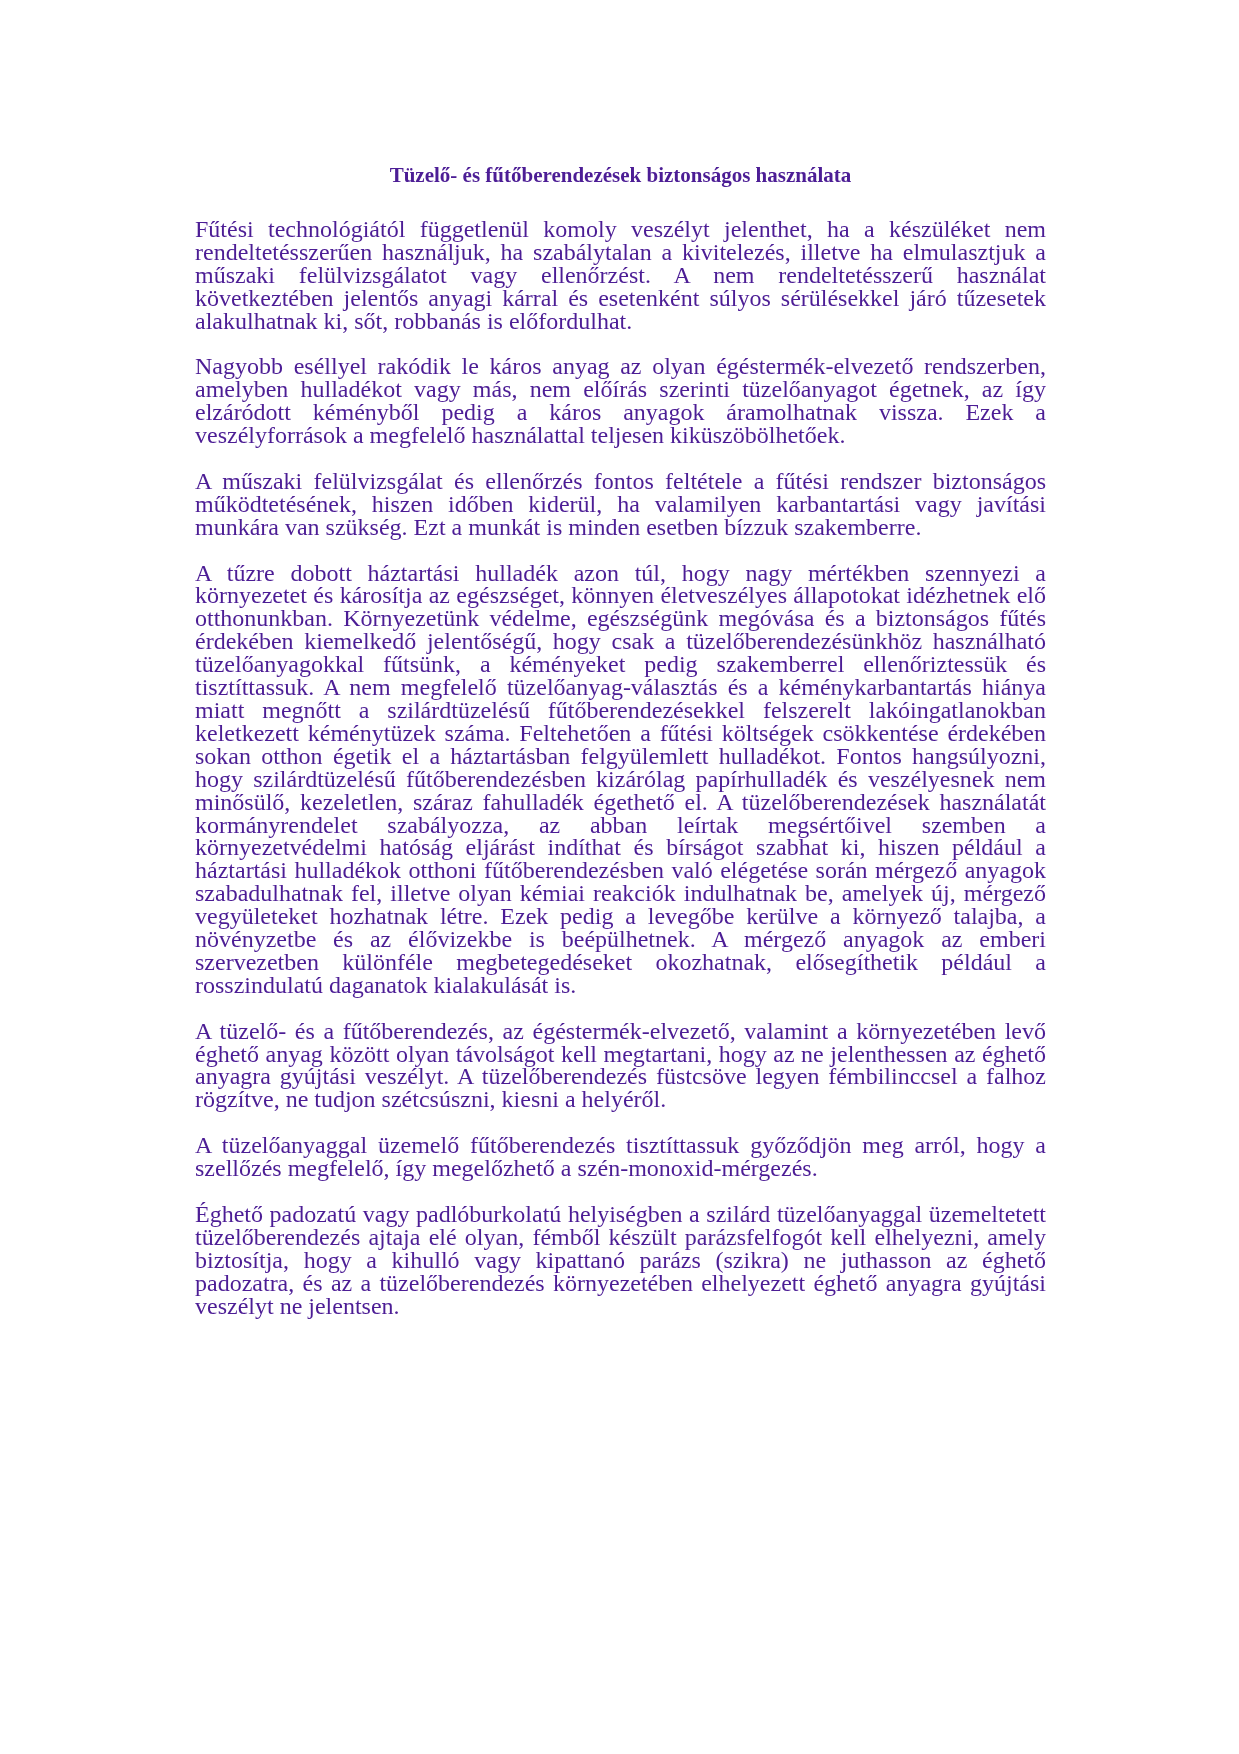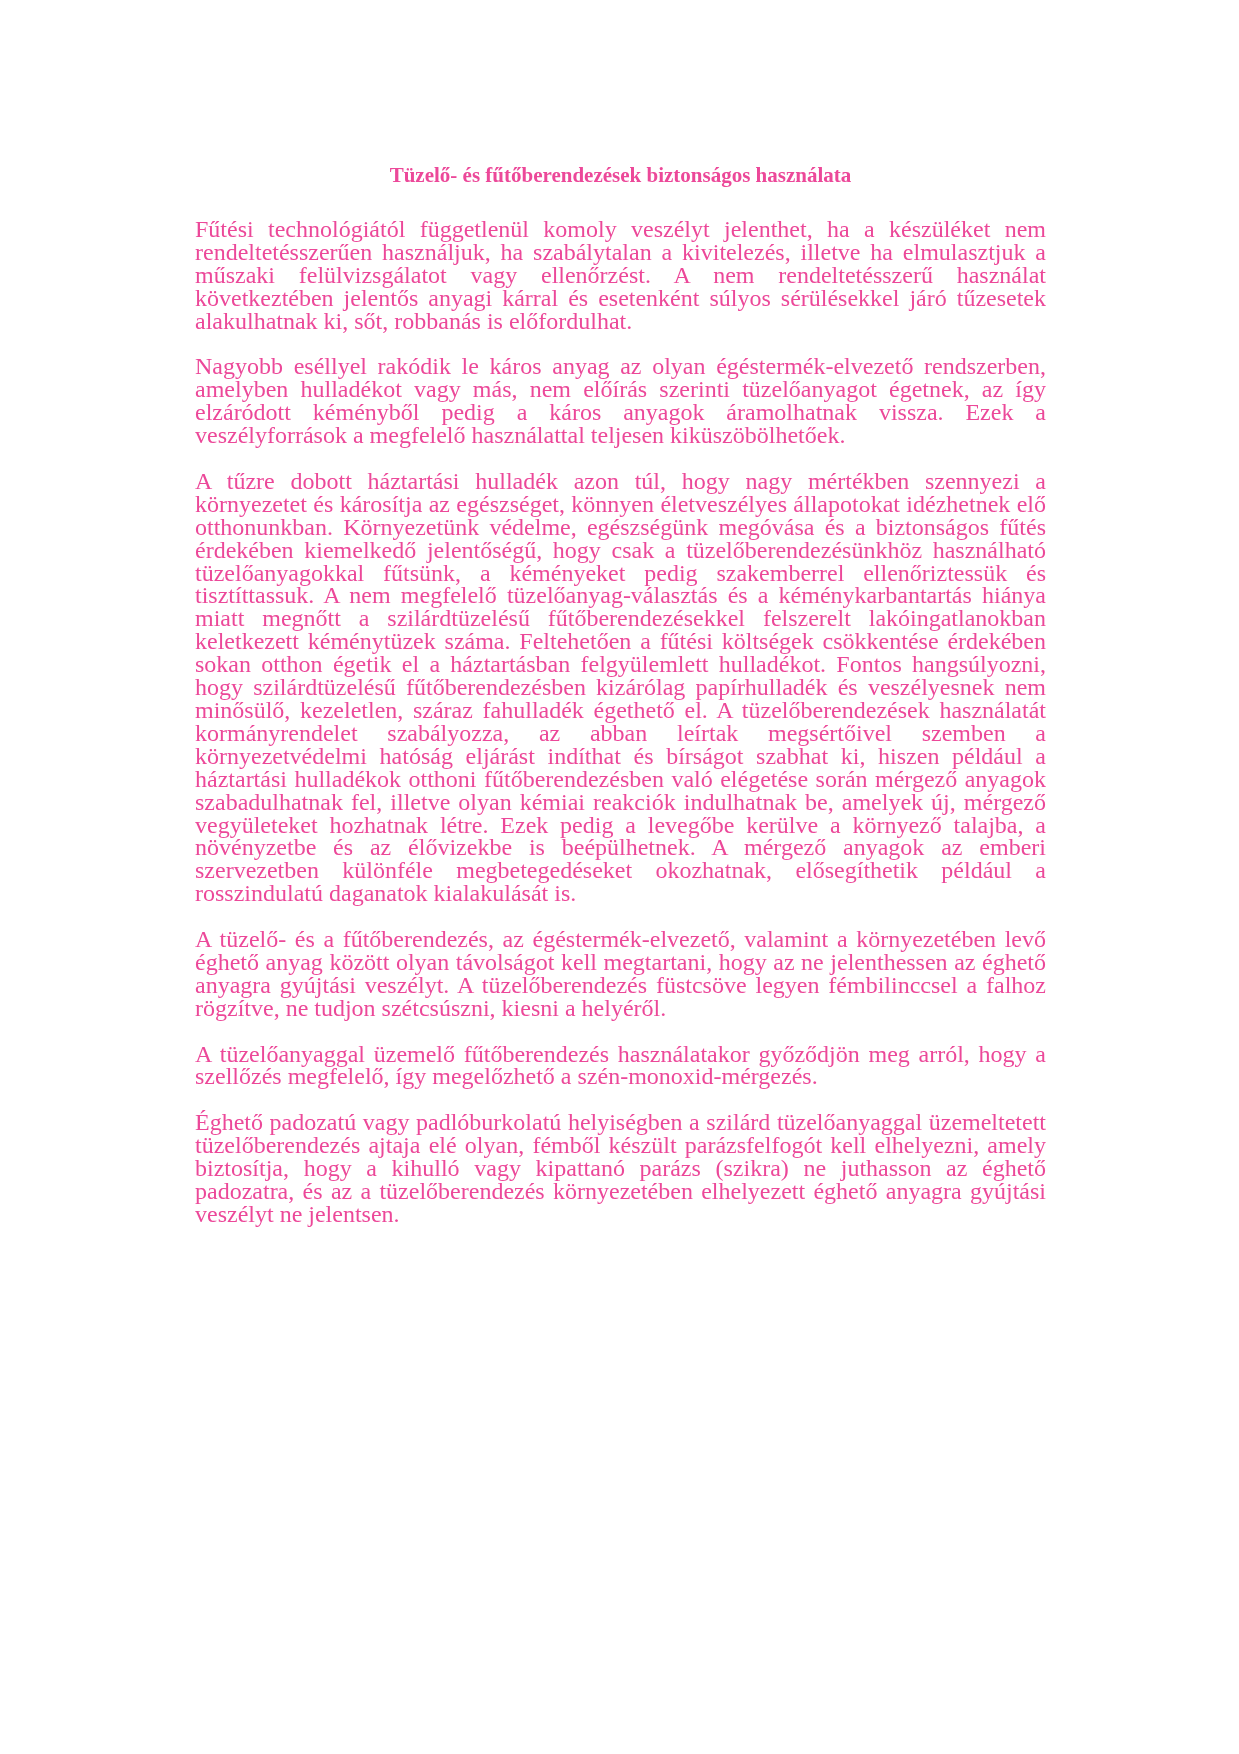--- a/index.html
+++ b/index.html
@@ -12,21 +12,21 @@
       height: 1754px;
       position: relative;
       overflow: hidden;
     }
     .page {
       position: absolute;
       left: 195px;
       top: 162px;
       width: 851px;
       font-family: "Liberation Serif", "DejaVu Serif", serif;
-      color: #ec4899;
+      color: #4c1d95;
     }
     .title {
       font-weight: bold;
       font-size: 21px;
       text-align: center;
       margin: 0 0 30px 0;
       line-height: 26px;
     }
     .para {
       font-size: 24px;
@@ -35,17 +35,18 @@
       margin: 0 0 22.9px 0;
     }
   </style>
 </head>
 <body>
 
 <div class="page">
   <h1 class="title">Tüzelő- és fűtőberendezések biztonságos használata</h1>
   <p class="para">Fűtési technológiától függetlenül komoly veszélyt jelenthet, ha a készüléket nem rendeltetésszerűen használjuk, ha szabálytalan a kivitelezés, illetve ha elmulasztjuk a műszaki felülvizsgálatot vagy ellenőrzést. A nem rendeltetésszerű használat következtében jelentős anyagi kárral és esetenként súlyos sérülésekkel járó tűzesetek alakulhatnak ki, sőt, robbanás is előfordulhat.</p>
   <p class="para">Nagyobb eséllyel rakódik le káros anyag az olyan égéstermék-elvezető rendszerben, amelyben hulladékot vagy más, nem előírás szerinti tüzelőanyagot égetnek, az így elzáródott kéményből pedig a káros anyagok áramolhatnak vissza. Ezek a veszélyforrások a megfelelő használattal teljesen kiküszöbölhetőek.</p>
+  <p class="para">A műszaki felülvizsgálat és ellenőrzés fontos feltétele a fűtési rendszer biztonságos működtetésének, hiszen időben kiderül, ha valamilyen karbantartási vagy javítási munkára van szükség. Ezt a munkát is minden esetben bízzuk szakemberre.</p>
   <p class="para">A tűzre dobott háztartási hulladék azon túl, hogy nagy mértékben szennyezi a környezetet és károsítja az egészséget, könnyen életveszélyes állapotokat idézhetnek elő otthonunkban. Környezetünk védelme, egészségünk megóvása és a biztonságos fűtés érdekében kiemelkedő jelentőségű, hogy csak a tüzelőberendezésünkhöz használható tüzelőanyagokkal fűtsünk, a kéményeket pedig szakemberrel ellenőriztessük és tisztíttassuk. A nem megfelelő tüzelőanyag-választás és a kéménykarbantartás hiánya miatt megnőtt a szilárdtüzelésű fűtőberendezésekkel felszerelt lakóingatlanokban keletkezett kéménytüzek száma. Feltehetően a fűtési költségek csökkentése érdekében sokan otthon égetik el a háztartásban felgyülemlett hulladékot. Fontos hangsúlyozni, hogy szilárdtüzelésű fűtőberendezésben kizárólag papírhulladék és veszélyesnek nem minősülő, kezeletlen, száraz fahulladék égethető el. A tüzelőberendezések használatát kormányrendelet szabályozza, az abban leírtak megsértőivel szemben a környezetvédelmi hatóság eljárást indíthat és bírságot szabhat ki, hiszen például a háztartási hulladékok otthoni fűtőberendezésben való elégetése során mérgező anyagok szabadulhatnak fel, illetve olyan kémiai reakciók indulhatnak be, amelyek új, mérgező vegyületeket hozhatnak létre. Ezek pedig a levegőbe kerülve a környező talajba, a növényzetbe és az élővizekbe is beépülhetnek. A mérgező anyagok az emberi szervezetben különféle megbetegedéseket okozhatnak, elősegíthetik például a rosszindulatú daganatok kialakulását is.</p>
   <p class="para">A tüzelő- és a fűtőberendezés, az égéstermék-elvezető, valamint a környezetében levő éghető anyag között olyan távolságot kell megtartani, hogy az ne jelenthessen az éghető anyagra gyújtási veszélyt. A tüzelőberendezés füstcsöve legyen fémbilinccsel a falhoz rögzítve, ne tudjon szétcsúszni, kiesni a helyéről.</p>
-  <p class="para">A tüzelőanyaggal üzemelő fűtőberendezés használatakor győződjön meg arról, hogy a szellőzés megfelelő, így megelőzhető a szén-monoxid-mérgezés.</p>
+  <p class="para">A tüzelőanyaggal üzemelő fűtőberendezés tisztíttassuk győződjön meg arról, hogy a szellőzés megfelelő, így megelőzhető a szén-monoxid-mérgezés.</p>
   <p class="para">Éghető padozatú vagy padlóburkolatú helyiségben a szilárd tüzelőanyaggal üzemeltetett tüzelőberendezés ajtaja elé olyan, fémből készült parázsfelfogót kell elhelyezni, amely biztosítja, hogy a kihulló vagy kipattanó parázs (szikra) ne juthasson az éghető padozatra, és az a tüzelőberendezés környezetében elhelyezett éghető anyagra gyújtási veszélyt ne jelentsen.</p>
 </div>
 
 </body></html>

